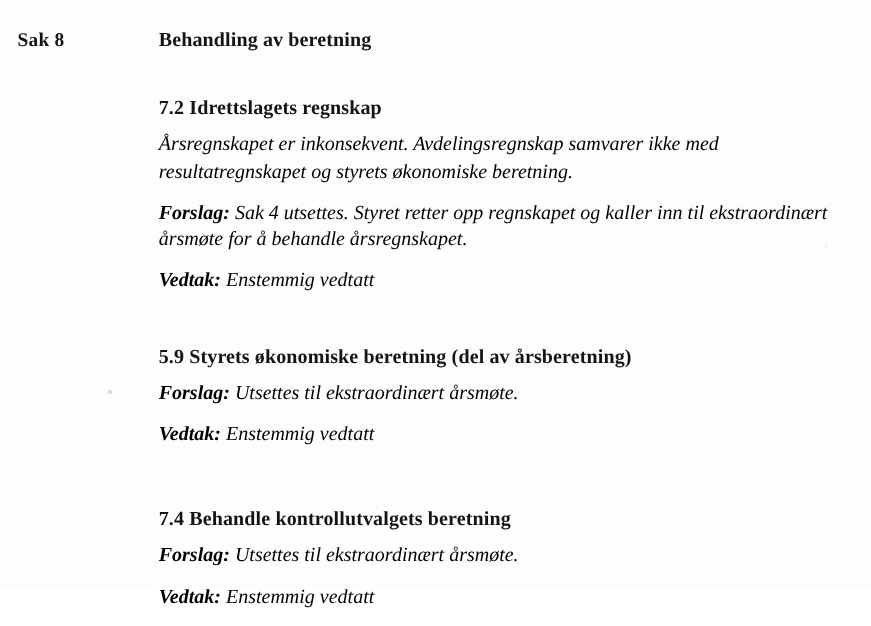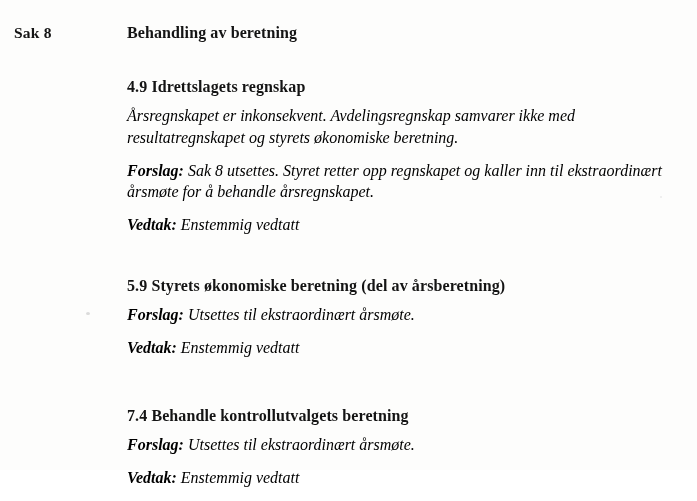--- a/index.html
+++ b/index.html
@@ -95,23 +95,23 @@
 <div class="page">
 
   <div class="case-header">
     <div class="case-label">Sak 8</div>
     <div class="case-title">Behandling av beretning</div>
   </div>
 
   <div class="body-col">
 
     <div class="section">
-      <div class="section-heading">4.9 Idrettslagets regnskap</div>
+      <div class="section-heading">7.2 Idrettslagets regnskap</div>
       <p class="para"><span class="lead"></span><span>Årsregnskapet er inkonsekvent. Avdelingsregnskap samvarer ikke med resultatregnskapet og styrets økonomiske beretning.</span></p>
-      <p class="para"><span class="lead">Forslag:</span><span> Sak 8 utsettes. Styret retter opp regnskapet og kaller inn til ekstraordinært årsmøte for å behandle årsregnskapet.</span></p>
+      <p class="para"><span class="lead">Forslag:</span><span> Sak 4 utsettes. Styret retter opp regnskapet og kaller inn til ekstraordinært årsmøte for å behandle årsregnskapet.</span></p>
       <p class="para"><span class="lead">Vedtak:</span><span> Enstemmig vedtatt</span></p>
     </div>
 
     <div class="spacer-lg"></div>
 
     <div class="section">
       <div class="section-heading">5.9 Styrets økonomiske beretning (del av årsberetning)</div>
       <p class="para"><span class="lead">Forslag:</span><span> Utsettes til ekstraordinært årsmøte.</span></p>
       <p class="para"><span class="lead">Vedtak:</span><span> Enstemmig vedtatt</span></p>
     </div>

